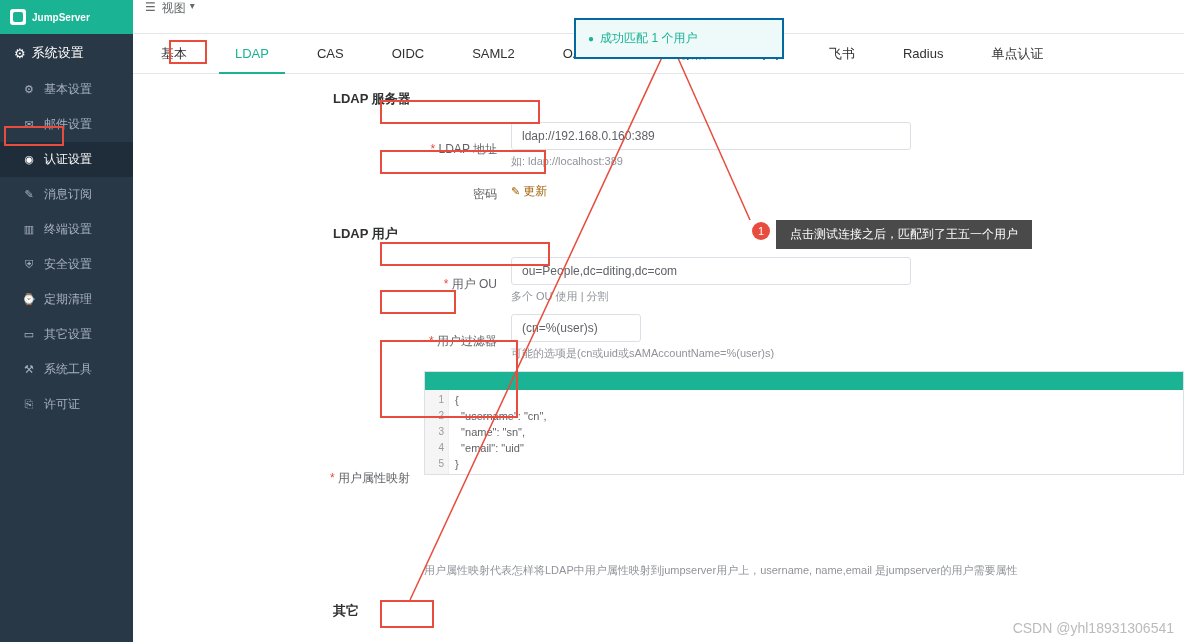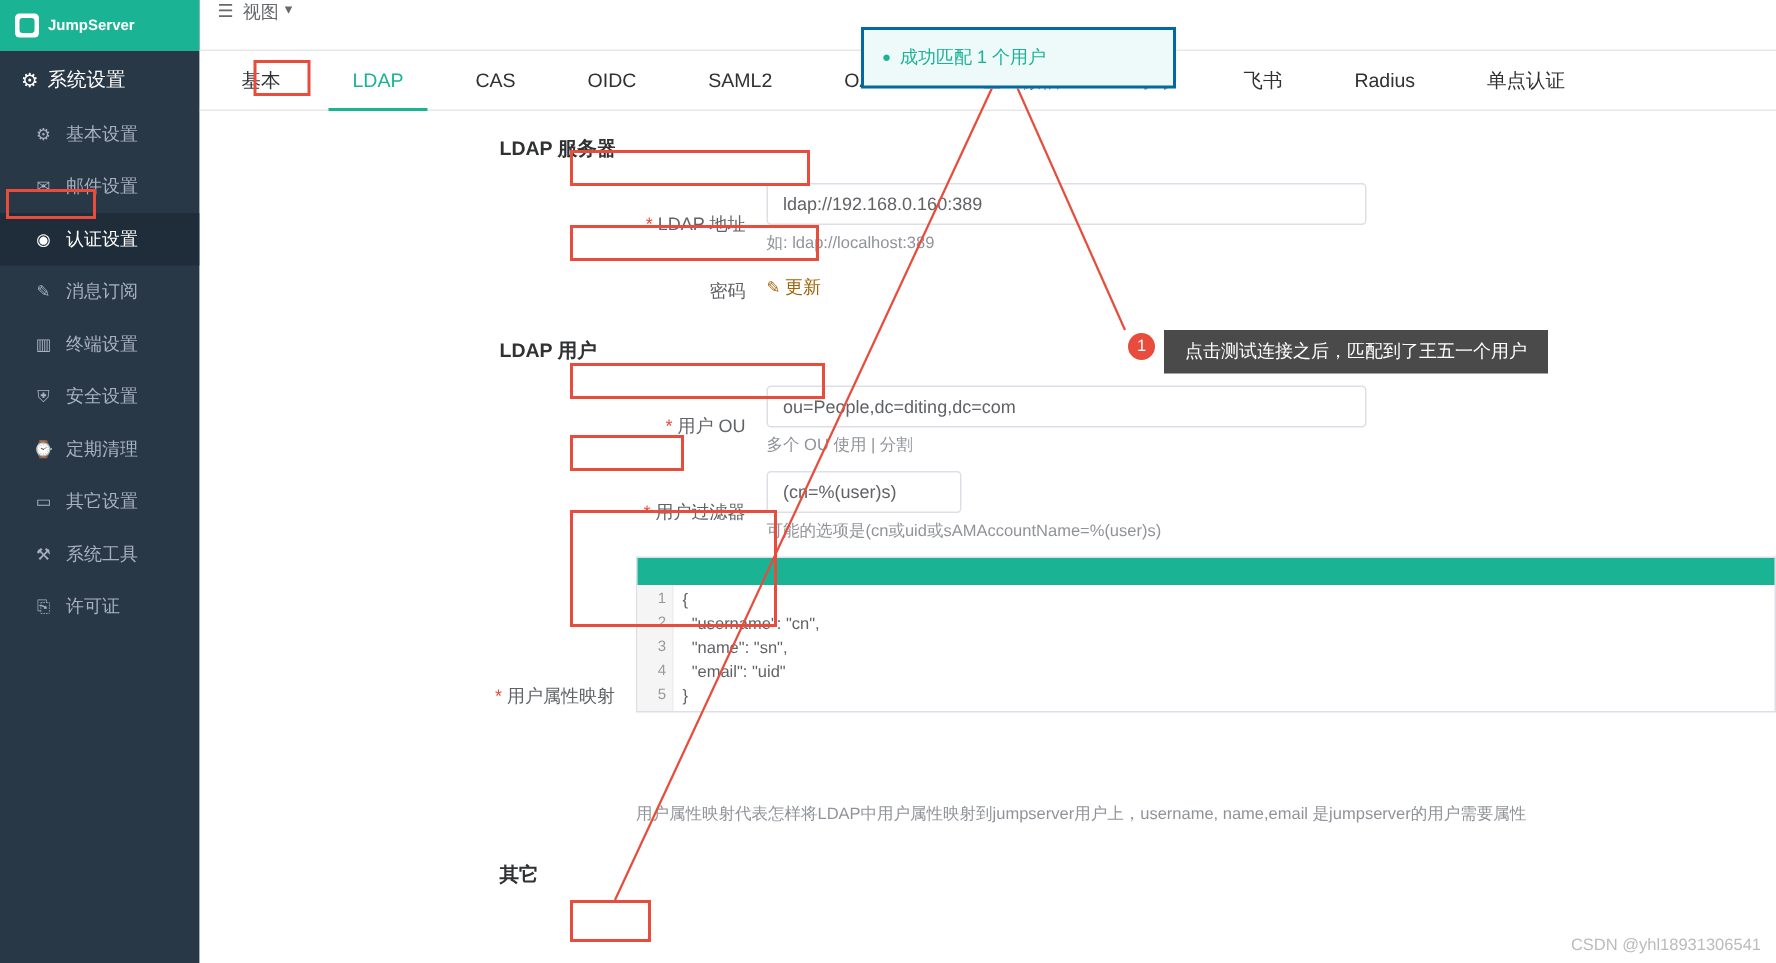--- a/index.html
+++ b/index.html
@@ -35,21 +35,21 @@
 .link:before{content:"✎ ";font-size:11px}
 .code{width:760px;border:1px solid #dcdfe6;background:#fff;font-family:monospace;font-size:11px}
 .code-h{height:18px;background:#1ab394}
 .code-body{display:flex}
 .gutter{width:24px;background:#f5f5f5;color:#999;text-align:right;padding:2px 4px;line-height:16px;font-size:10px;border-right:1px solid #eee}
 .code-txt{padding:2px 6px;line-height:16px;white-space:pre;color:#606266}
 .hl{position:absolute;border:2px solid #e74c3c;pointer-events:none;z-index:5}
 .arrow{position:absolute;pointer-events:none;z-index:8}
 .callout{position:absolute;background:#4a4a4a;color:#fff;padding:6px 14px;font-size:12px;z-index:8}
 .cnum{position:absolute;width:18px;height:18px;background:#e74c3c;color:#fff;border-radius:50%;font-size:11px;display:flex;align-items:center;justify-content:center;z-index:8}
-.wm{position:absolute;right:10px;bottom:6px;color:#bbb;font-size:11px;z-index:20}
+.wm{position:absolute;right:10px;bottom:6px;color:#bbb;font-size:14px;z-index:20}
 </style>
 </head>
 <body>
 
 <div class="app">
   <div class="sidebar">
     <div class="logo">
       <span class="logo-icon"></span>
       <span>JumpServer</span>
     </div>
@@ -153,21 +153,21 @@
             <div class="code-h"></div>
             <div class="code-body">
               <div class="gutter">1<br>2<br>3<br>4<br>5</div>
               <div class="code-txt">{
   "username": "cn",
   "name": "sn",
   "email": "uid"
 }</div>
             </div>
           </div>
-          <div class="hint" style="margin-top:60px">用户属性映射代表怎样将LDAP中用户属性映射到jumpserver用户上，username, name,email 是jumpserver的用户需要属性</div>
+          <div class="hint" style="margin-top:88px">用户属性映射代表怎样将LDAP中用户属性映射到jumpserver用户上，username, name,email 是jumpserver的用户需要属性</div>
         </div>
       </div>
 
       <div class="section-h" style="padding-top:14px">其它</div>
 
     </div>
   </div>
 
   <div class="notif">
       <span>成功匹配 1 个用户</span>

